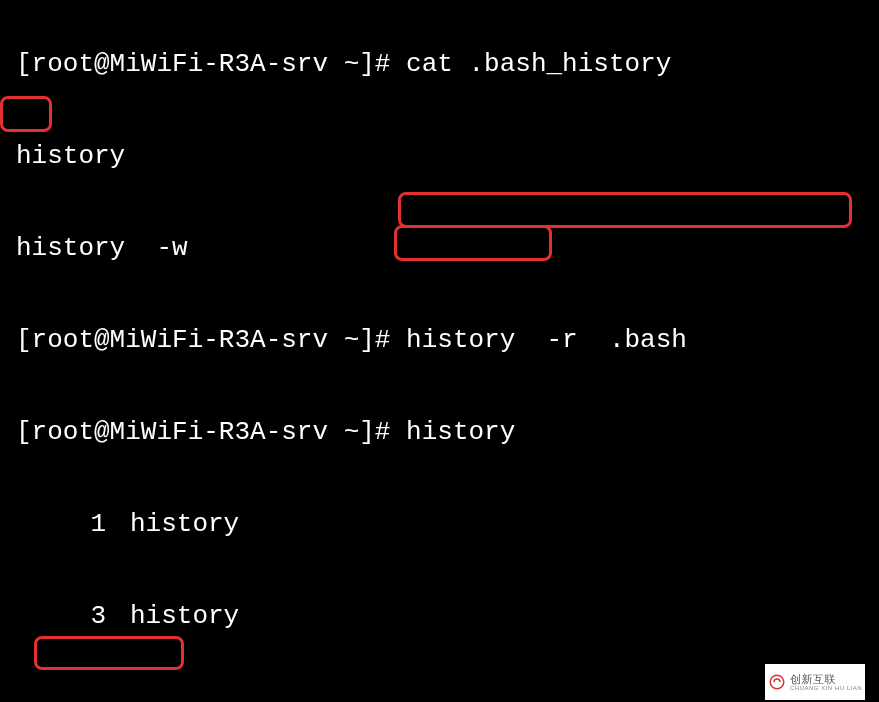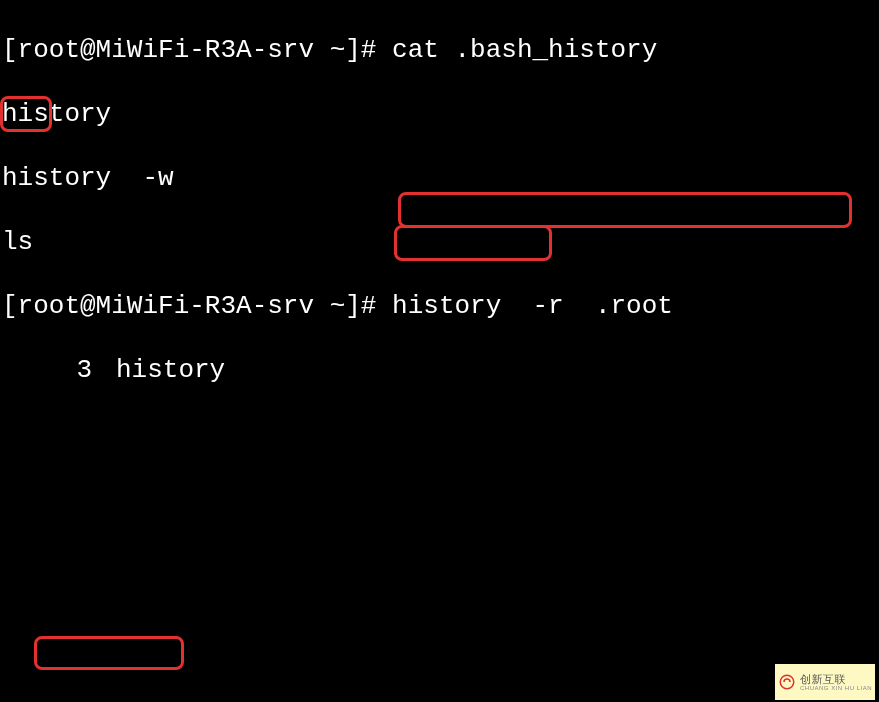--- a/index.html
+++ b/index.html
@@ -14,46 +14,46 @@
     line-height: 32px;
     overflow: hidden;
     position: relative;
     font-weight: 500;
   }
   .terminal {
     padding: 2px 0 0 2px;
     white-space: pre;
   }
   .line {
-    margin: 0;
+    margin: 14px;
     padding: 0;
     position: relative;
   }
   .hist-num {
     display: inline-block;
     width: 90px;
     text-align: right;
   }
   .hist-cmd {
     padding-left: 24px;
   }
   .redbox {
     position: absolute;
     border: 3px solid #e33030;
     border-radius: 8px;
     pointer-events: none;
     box-sizing: border-box;
   }
   .watermark {
     position: absolute;
-    right: 4px;
+    right: 14px;
     bottom: 2px;
     width: 100px;
     height: 36px;
-    background: #fef9c3;
+    background: #ffffff;
     display: flex;
     align-items: center;
     justify-content: center;
     font-size: 9px;
     color: #555;
     font-family: sans-serif;
     gap: 4px;
   }
   .watermark .wicon {
     width: 18px;
@@ -69,22 +69,23 @@
   .wtxt .cn { font-size: 11px; }
   .wtxt .py { font-size: 6px; color: #888; }
 </style>
 </head>
 <body>
 
 <div class="terminal">
 <div class="line"><span>[root@MiWiFi-R3A-srv ~]# </span><span>cat .bash_history</span></div>
 <div class="line"><span>history</span></div>
 <div class="line"><span>history  -w</span></div>
-<div class="line"><span>ls</span></div>
-<div class="line"><span>[root@MiWiFi-R3A-srv ~]# </span><span>history  -r  .root</span></div>
+<div class="line"><span>[root@MiWiFi-R3A-srv ~]# </span><span>history  -r  .bash</span></div>
+<div class="line"><span>[root@MiWiFi-R3A-srv ~]# </span><span>history</span></div>
+<div class="line"><span class="hist-num">1</span><span class="hist-cmd">history</span></div>
 <div class="line"><span class="hist-num">3</span><span class="hist-cmd">history</span></div>
 
 
 
 
 
 
 
 
 

